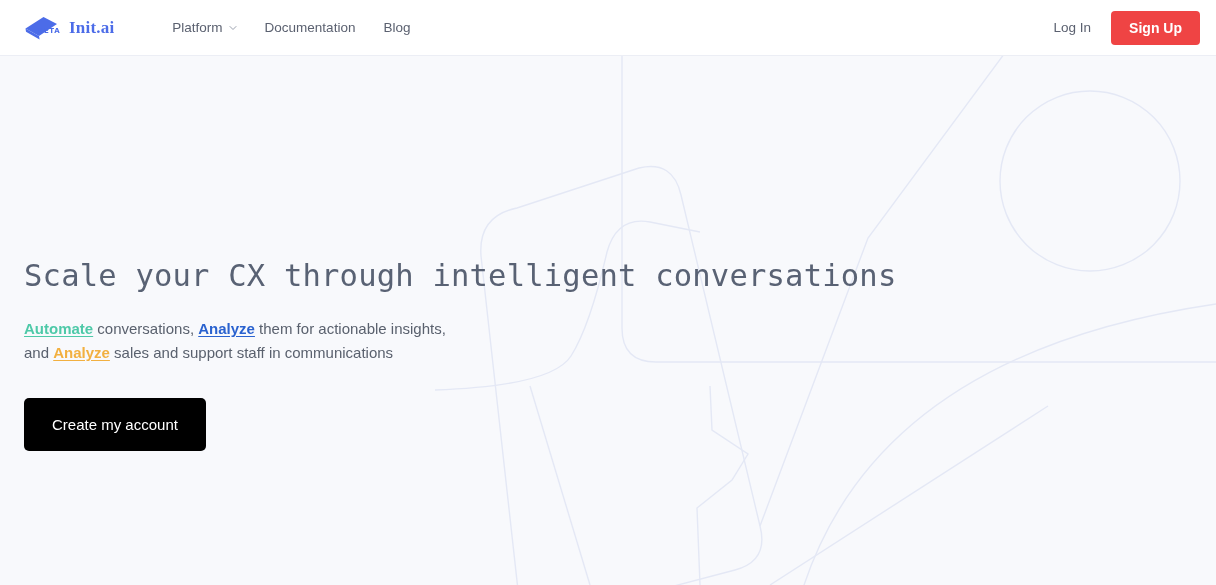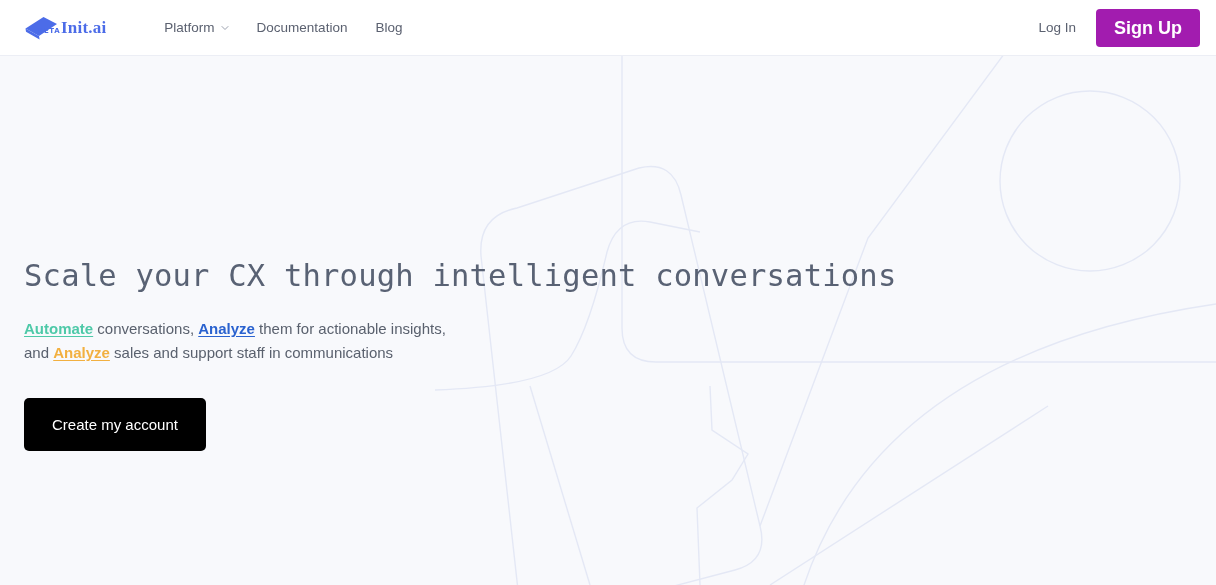--- a/index.html
+++ b/index.html
@@ -24,21 +24,21 @@
     border-bottom: 1px solid #eceef5;
     display: flex;
     align-items: center;
     padding: 0 16px 0 24px;
     box-sizing: border-box;
   }
 
   .brand {
     display: flex;
     align-items: center;
-    gap: 1px;
+    gap: 9px;
     text-decoration: none;
     margin-right: 44px;
   }
   .logo-mark {
     position: relative;
     width: 36px;
     height: 26px;
     flex: 0 0 auto;
   }
   .logo-mark svg { display: block; }
@@ -94,24 +94,24 @@
     font-size: 13.5px;
     color: #5b6170;
     text-decoration: none;
     padding: 8px 14px;
     border-radius: 4px;
     white-space: nowrap;
     text-align: right;
   }
   .signup-btn {
     font-family: "Liberation Sans", sans-serif;
-    font-size: 18px;
+    font-size: 14px;
     font-weight: 700;
     color: #ffffff;
-    background: #a21caf;
+    background: #ef4444;
     border: none;
     border-radius: 4px;
     padding: 10px 18px;
     cursor: pointer;
     white-space: nowrap;
     line-height: 1;
   }
 
   
   .hero {

